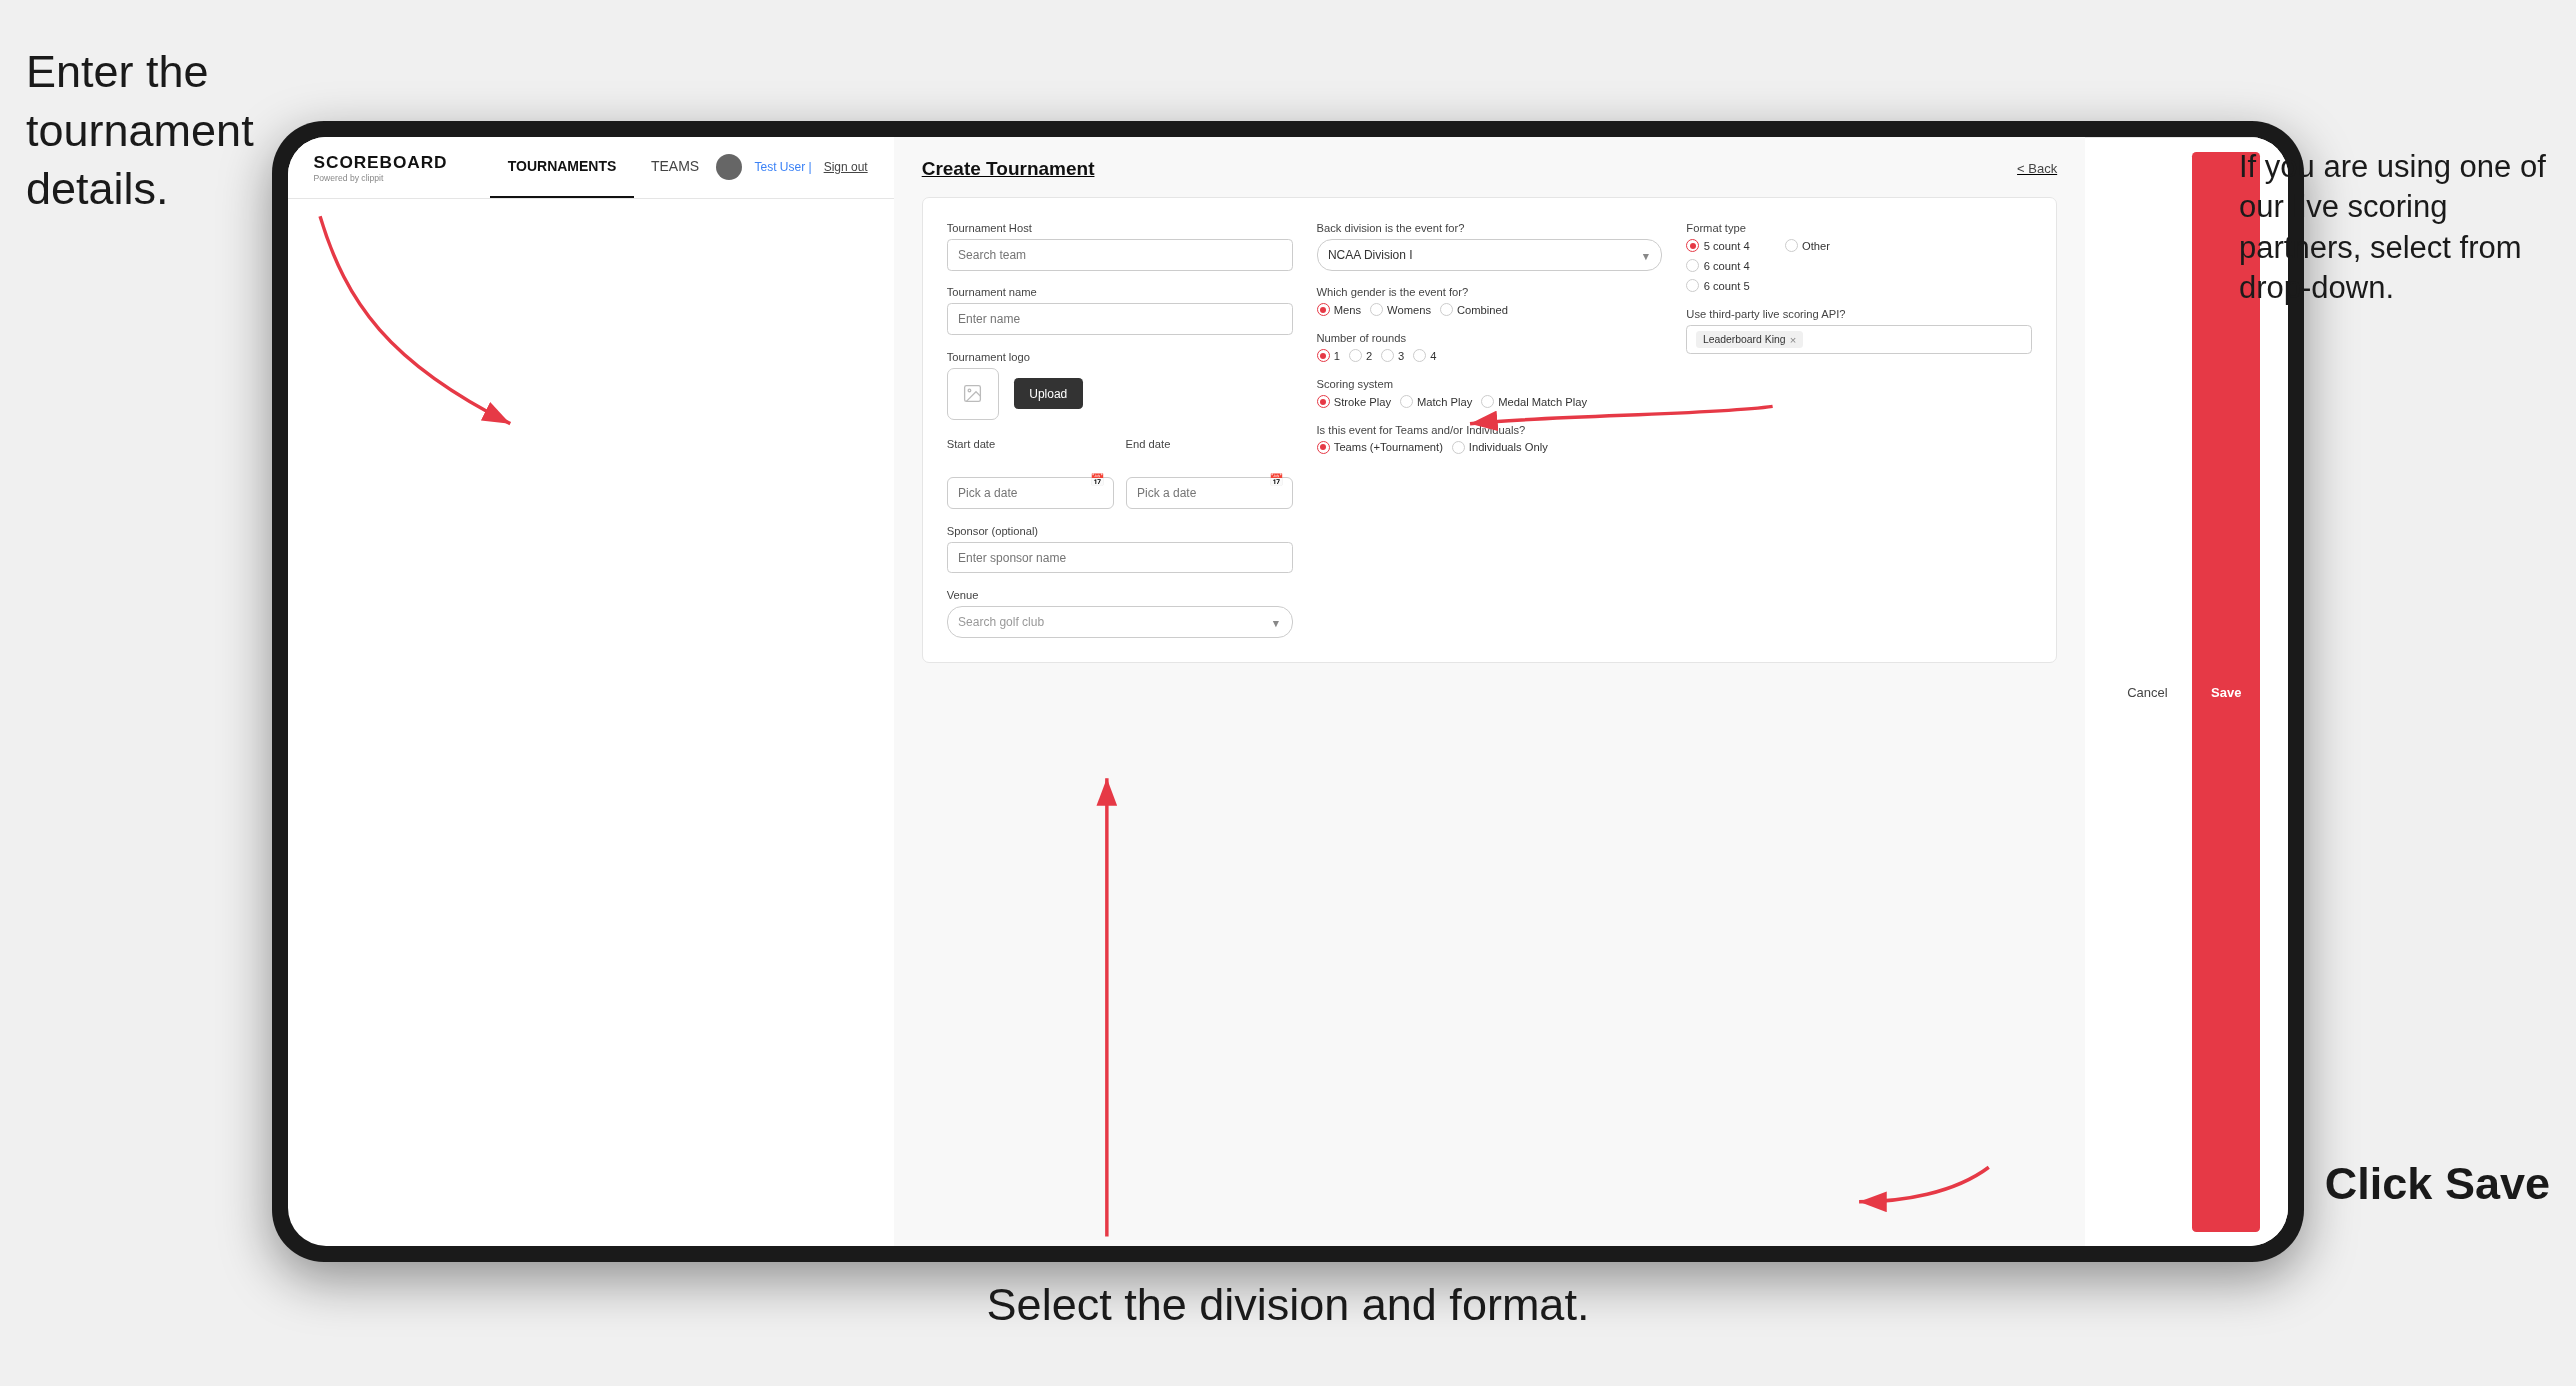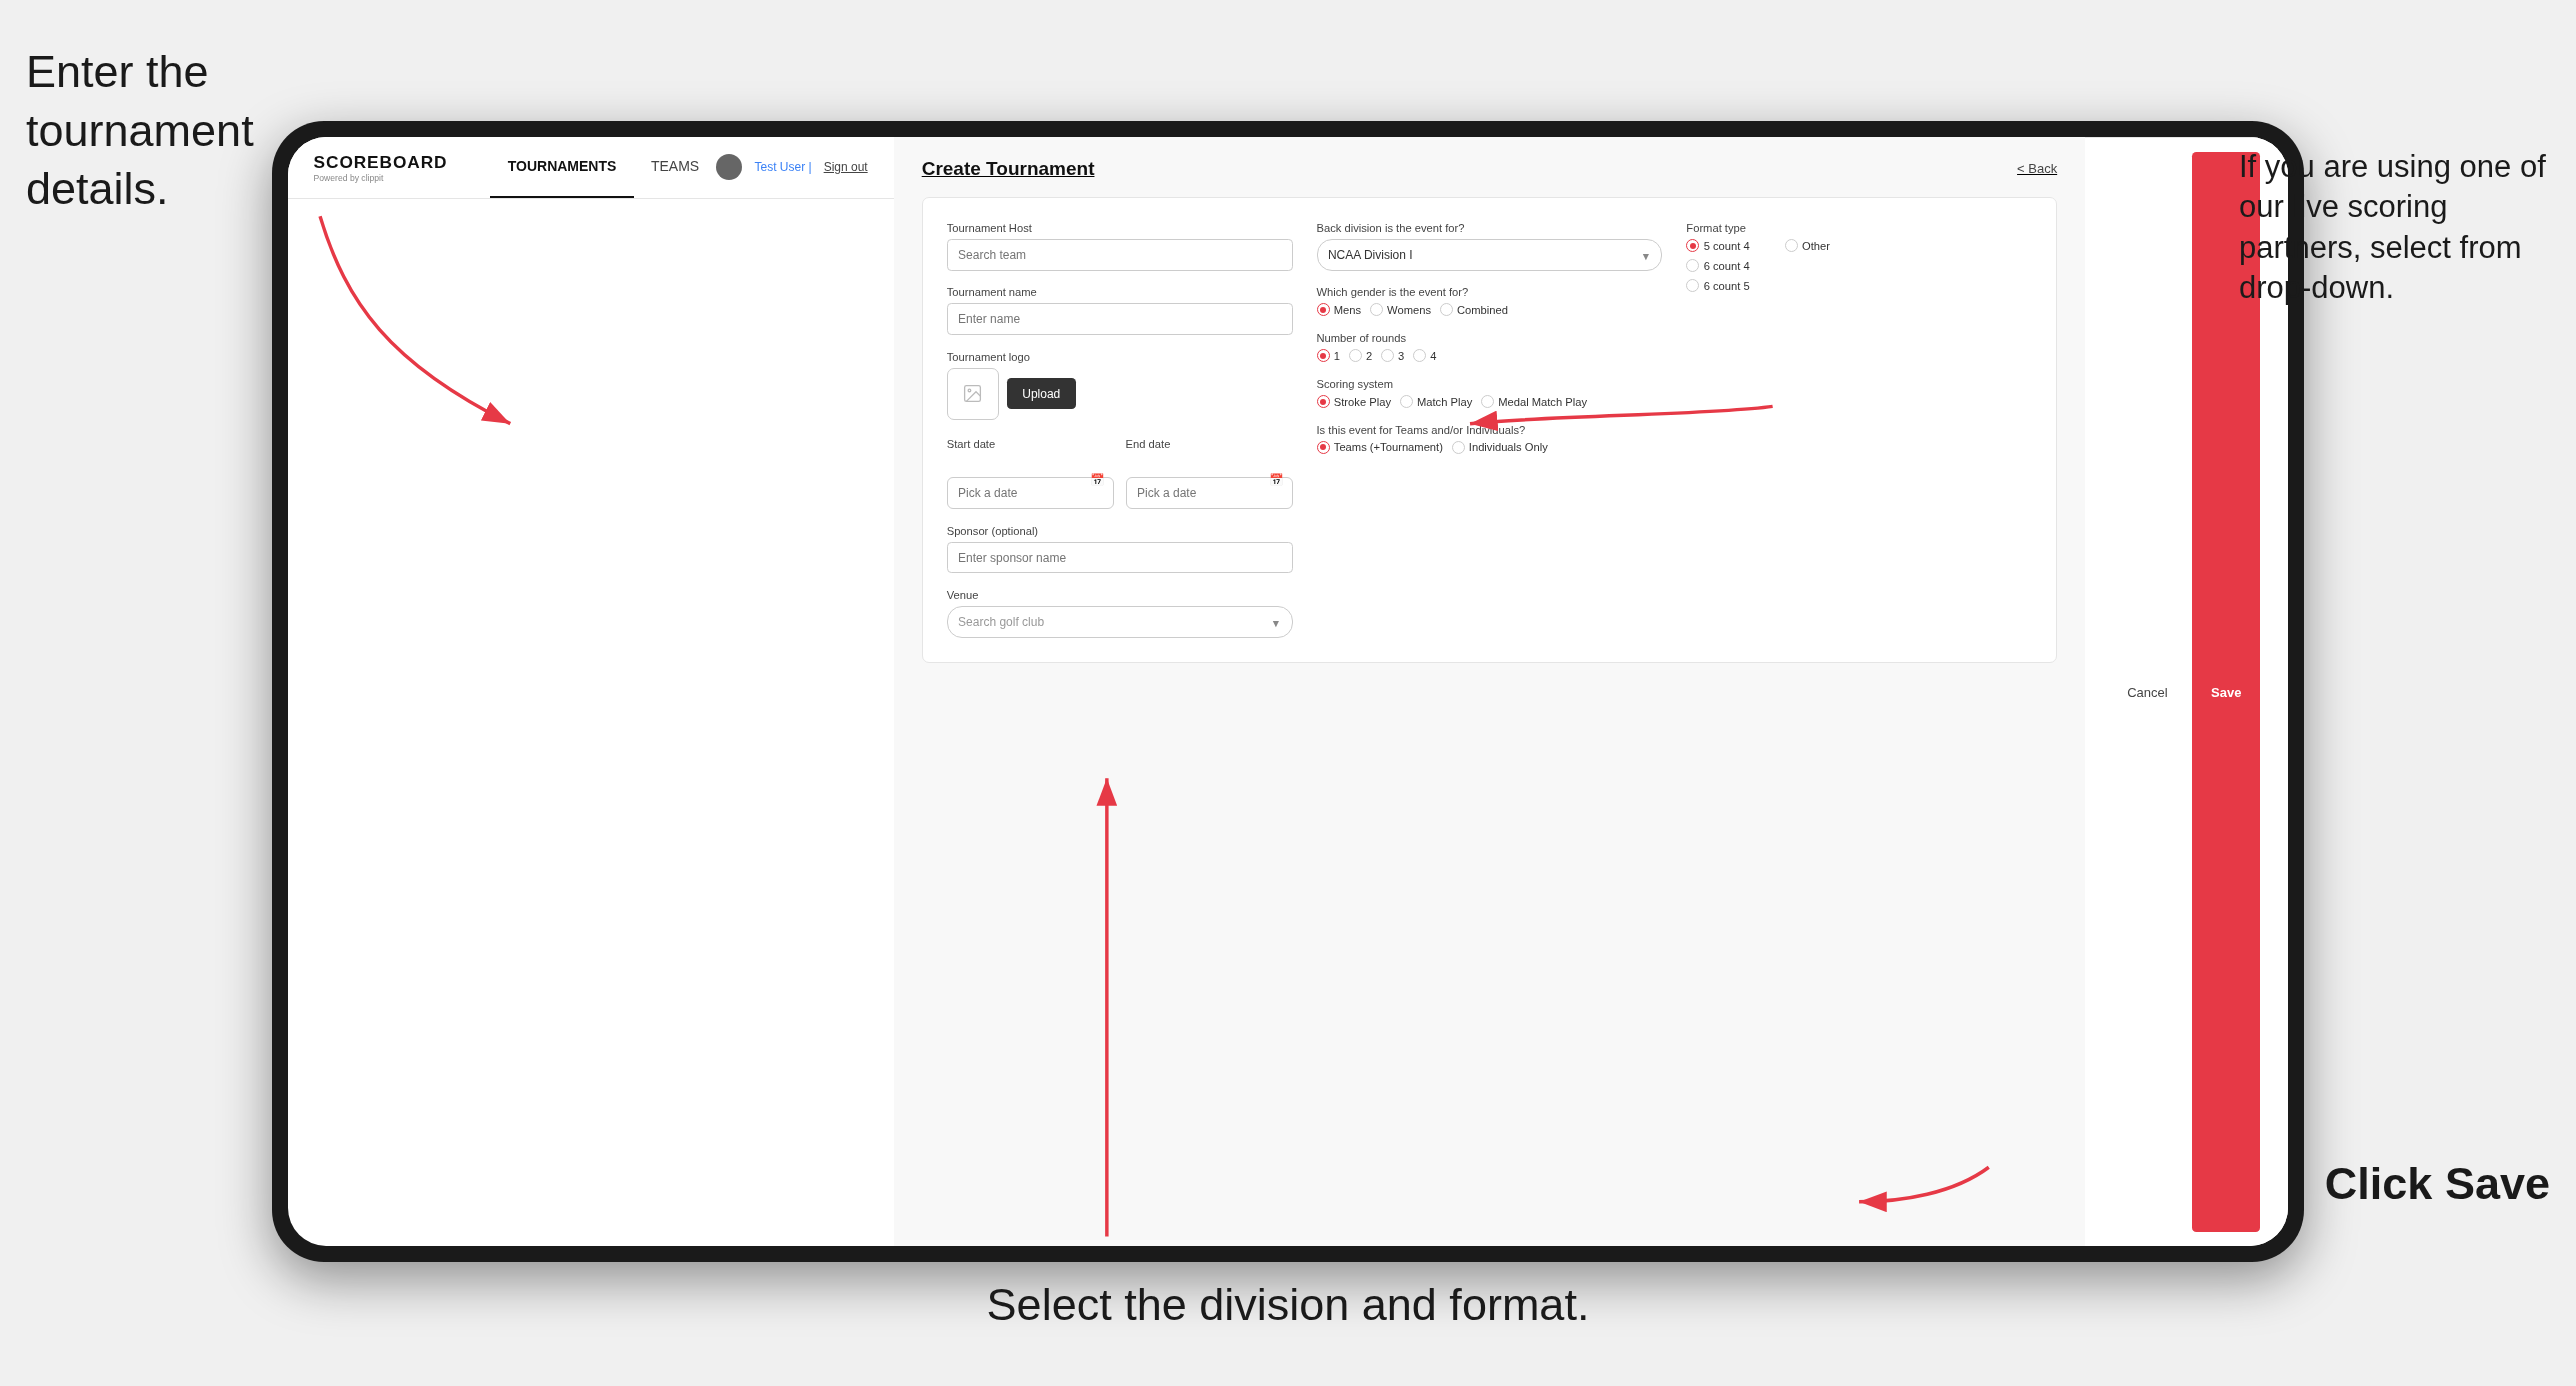--- a/index.html
+++ b/index.html
@@ -228,21 +228,21 @@
     }
     .form-select .chevron {
       color: #888;
       font-size: 10.4px;
     }
 
     
     .logo-upload-area {
       display: flex;
       align-items: center;
-      gap: 8px;
+      gap: 15px;
     }
     .logo-preview {
       width: 52px;
       height: 52px;
       border: 0.9px solid #ccc;
       border-radius: 7px;
       display: flex;
       align-items: center;
       justify-content: center;
       color: #bbb;
@@ -574,20 +574,29 @@
                 </div>
                 <div style="display:flex; gap:35px; align-items:center;">
                   <div class="radio-item">
                     <div class="radio-circle"></div>
                     <span>6 count 5</span>
                   </div>
                 </div>
               </div>
             </div>
 
+            <div class="form-group">
+              <label class="form-label">Use third-party live scoring API?</label>
+              <div class="tag-input-wrap">
+                <div class="tag-pill">
+                  <span>Leaderboard King</span>
+                  <span class="remove">×</span>
+                </div>
+              </div>
+            </div>
 
           </div>
         </div>
       </div>
 
     </div>
 
     <div class="form-footer">
       <button class="btn-cancel">Cancel</button>
       <button class="btn-save">Save</button>

